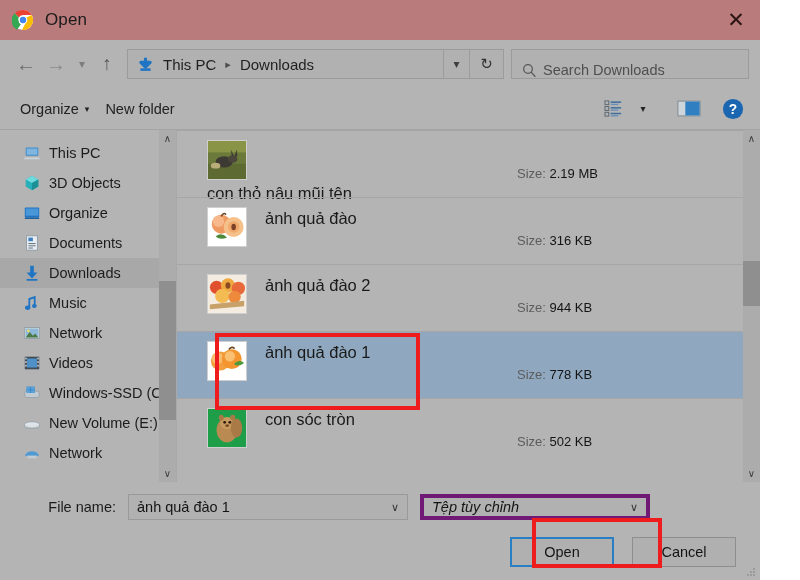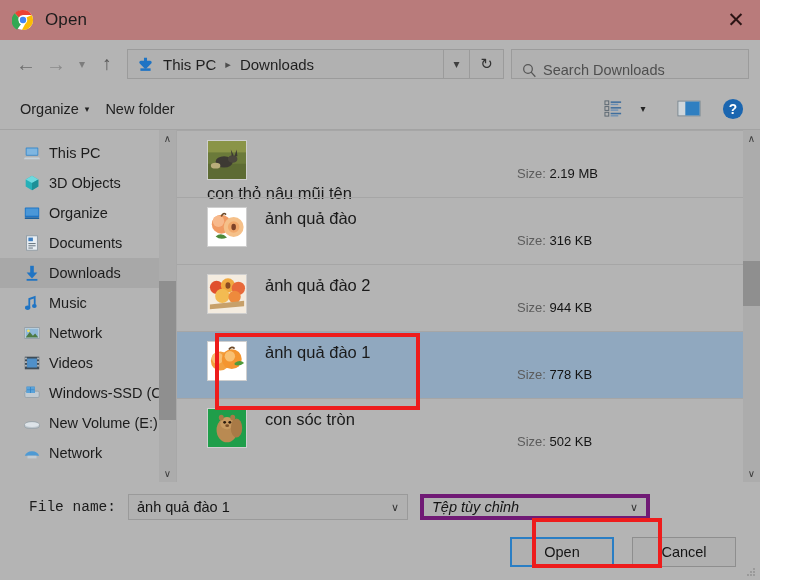--- a/index.html
+++ b/index.html
@@ -205,21 +205,20 @@
     position: relative; padding: 0 16px;
   }
   .fn-row {
     display: flex; align-items: center;
     padding-top: 12px;
   }
   .fn-label {
     font-size: 14.5px; color: #1b1b1b;
     width: 100px; text-align: right; margin-right: 12px;
     flex: 0 0 100px;
-    font-family: Liberation Mono, monospace;
   }
   .fn-input {
     flex: 0 0 280px; height: 26px;
     background: #b1b1b1; border: 1px solid #9a9a9a;
     display: flex; align-items: center;
   }
   .fn-value {
     flex: 1 1 auto; font-size: 14.5px; color: #141414;
     padding-left: 8px; white-space: nowrap; overflow: hidden;
   }

